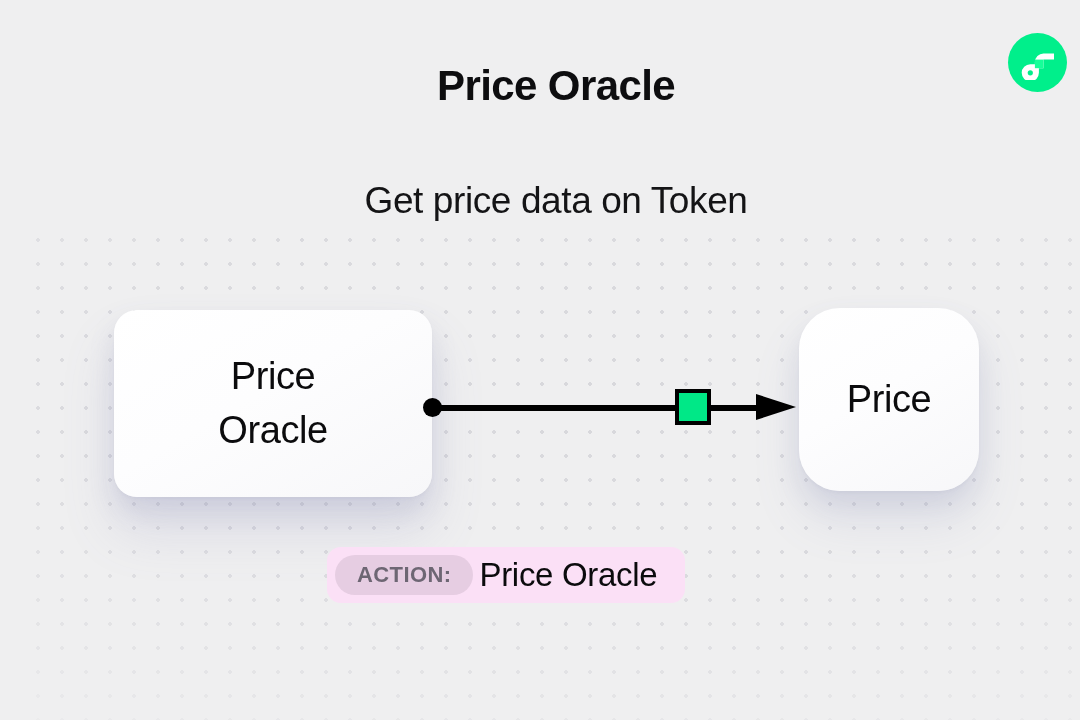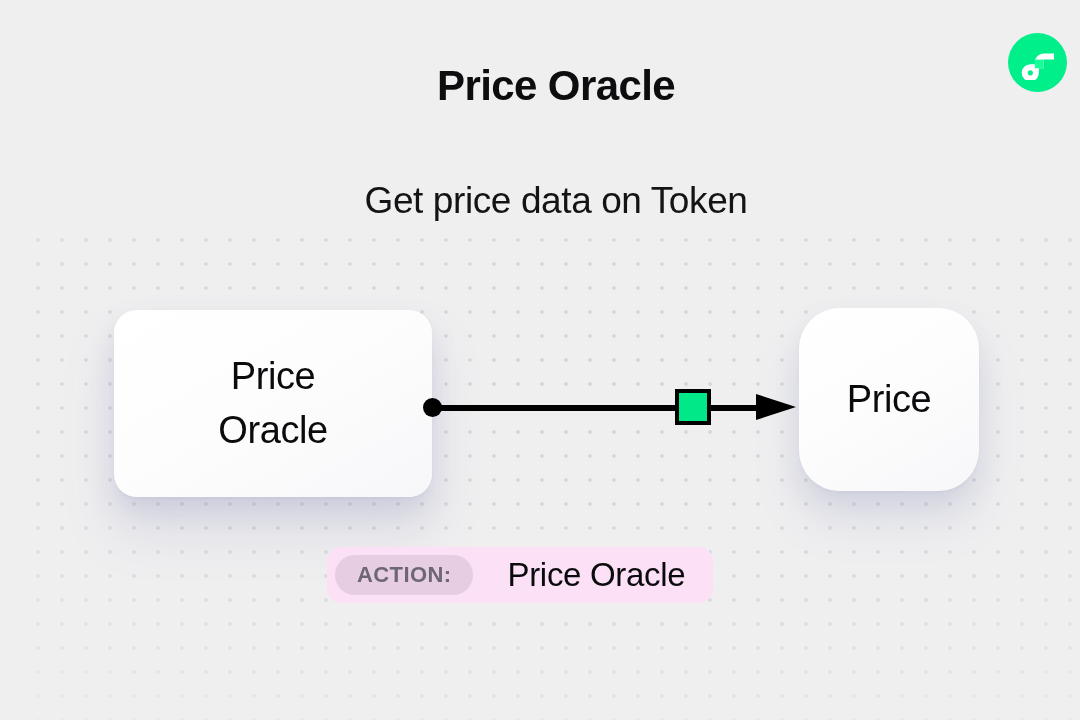--- a/index.html
+++ b/index.html
@@ -180,21 +180,21 @@
   .action-banner {
     position: absolute;
     left: 311px;
     top: 547px;
     height: 56px;
     border-radius: 14px;
     background: #fbe0f6;
     display: flex;
     align-items: center;
     padding: 0 24px 0 8px;
-    gap: 34px;
+    gap: 6px;
   }
 
   .action-pill {
     height: 40px;
     border-radius: 20px;
     background: #e6cde2;
     display: flex;
     align-items: center;
     padding: 0 22px;
     font-size: 22px;

